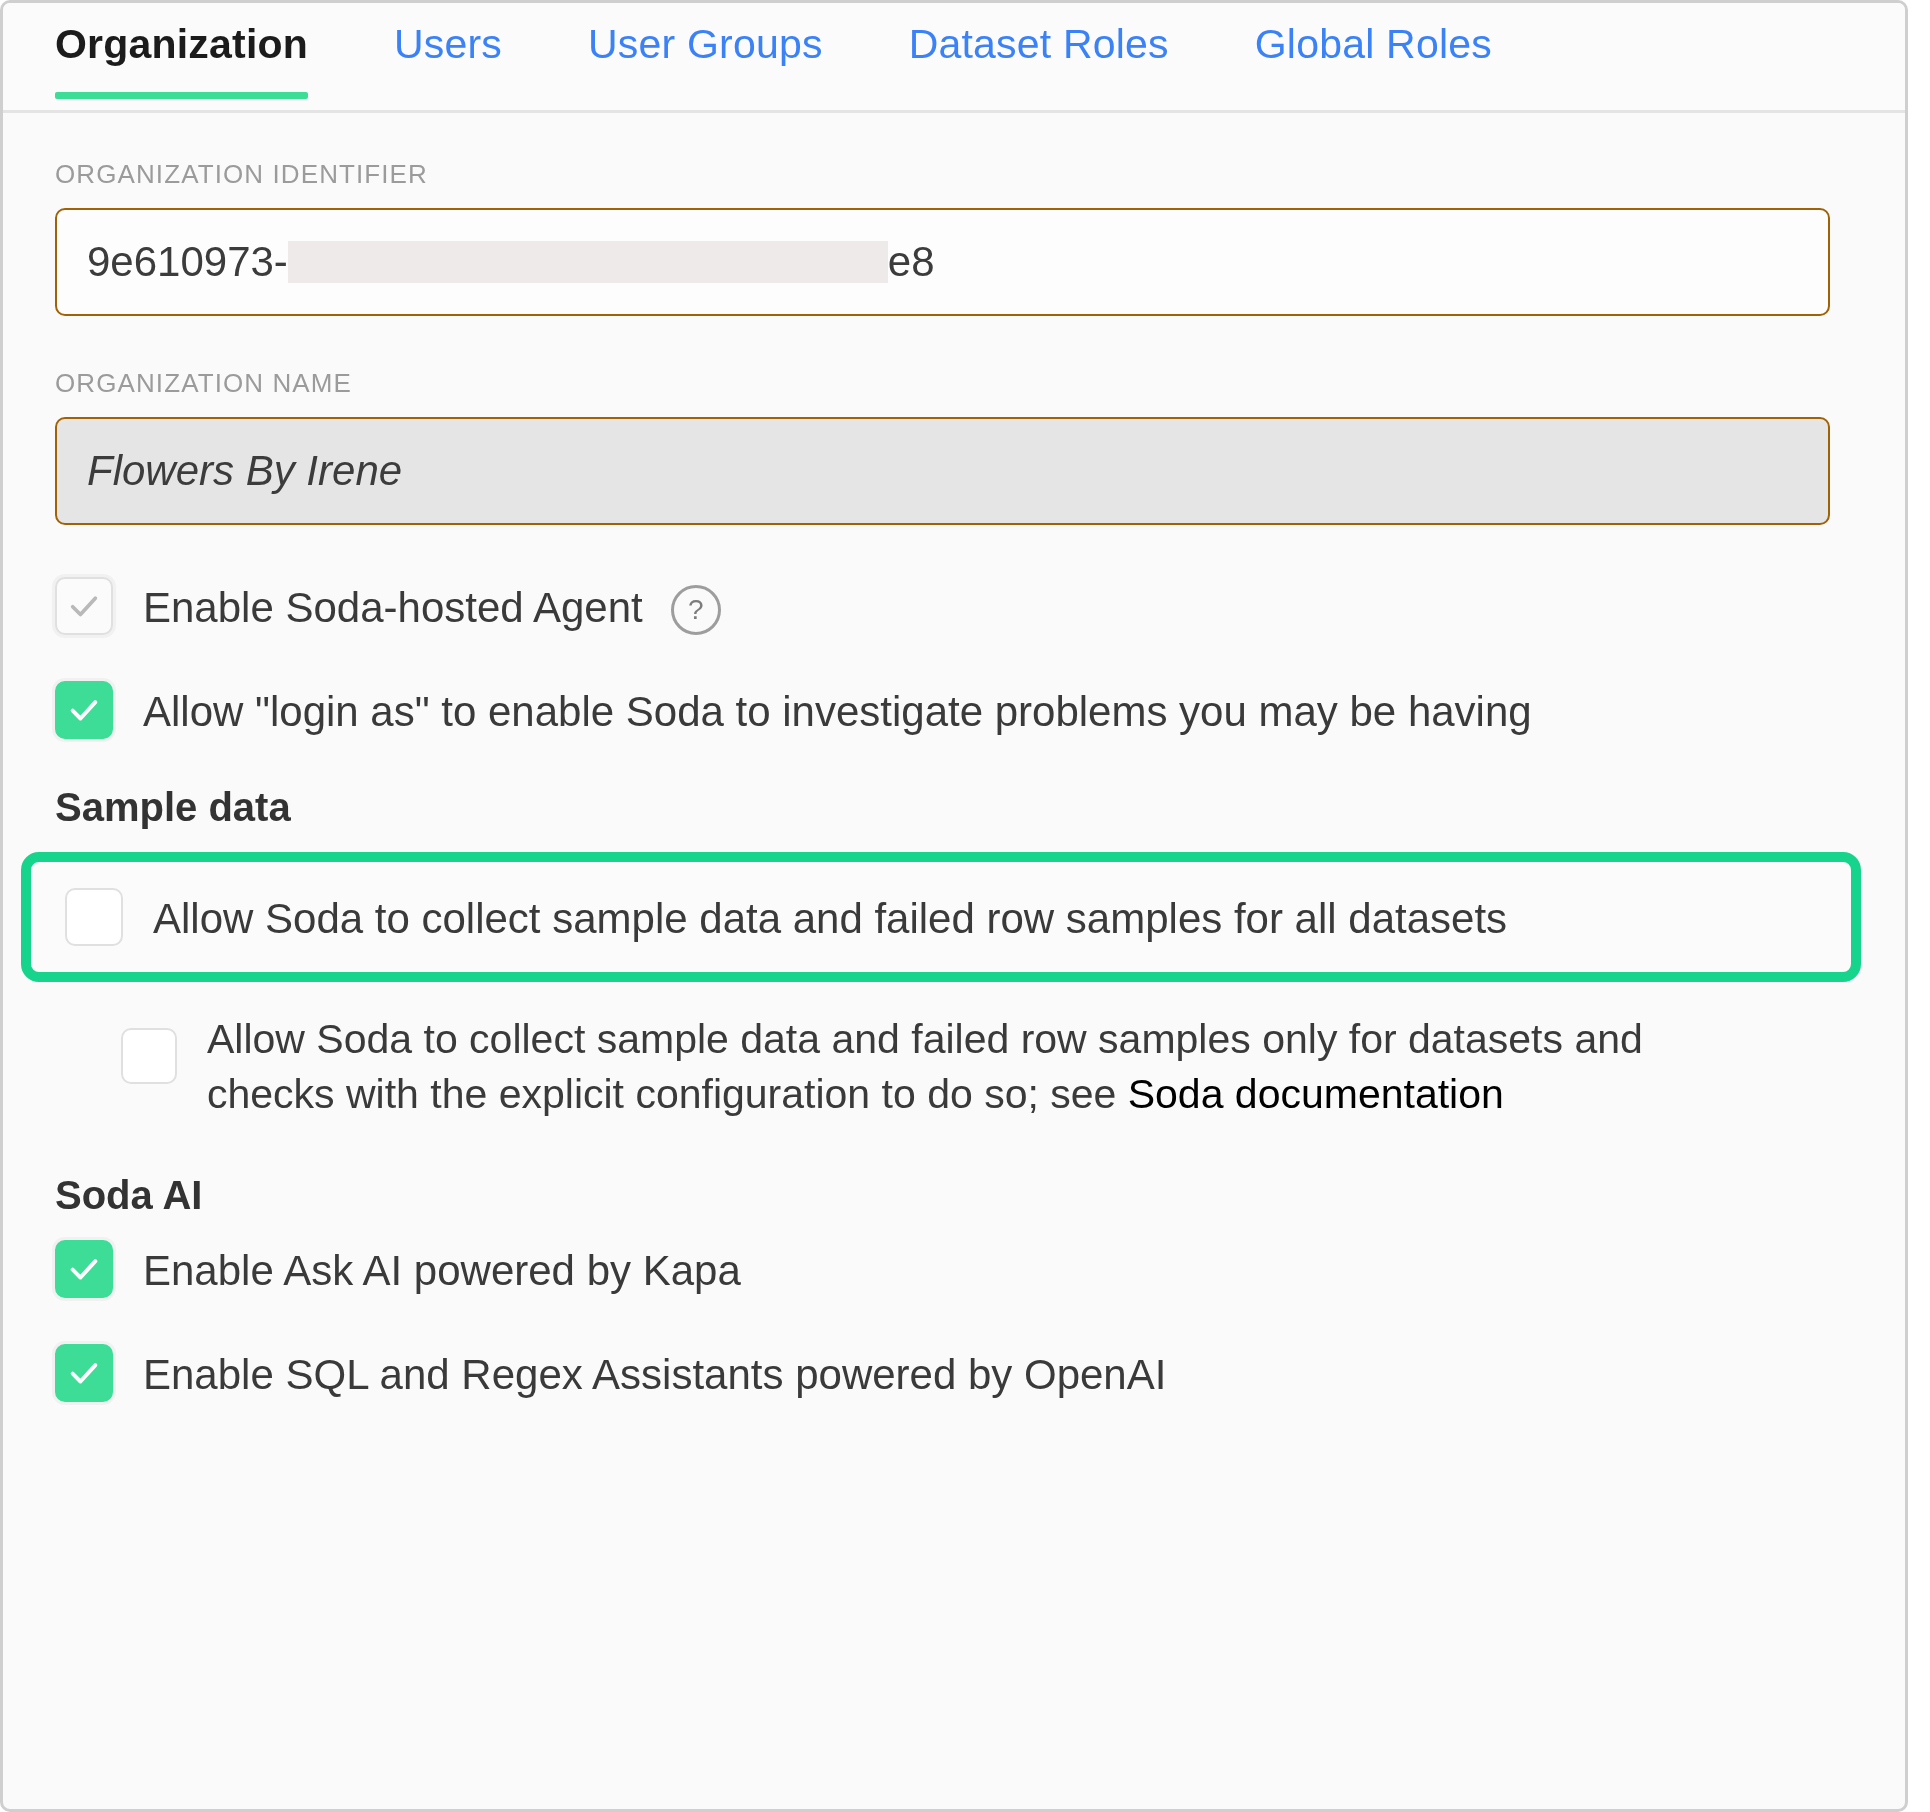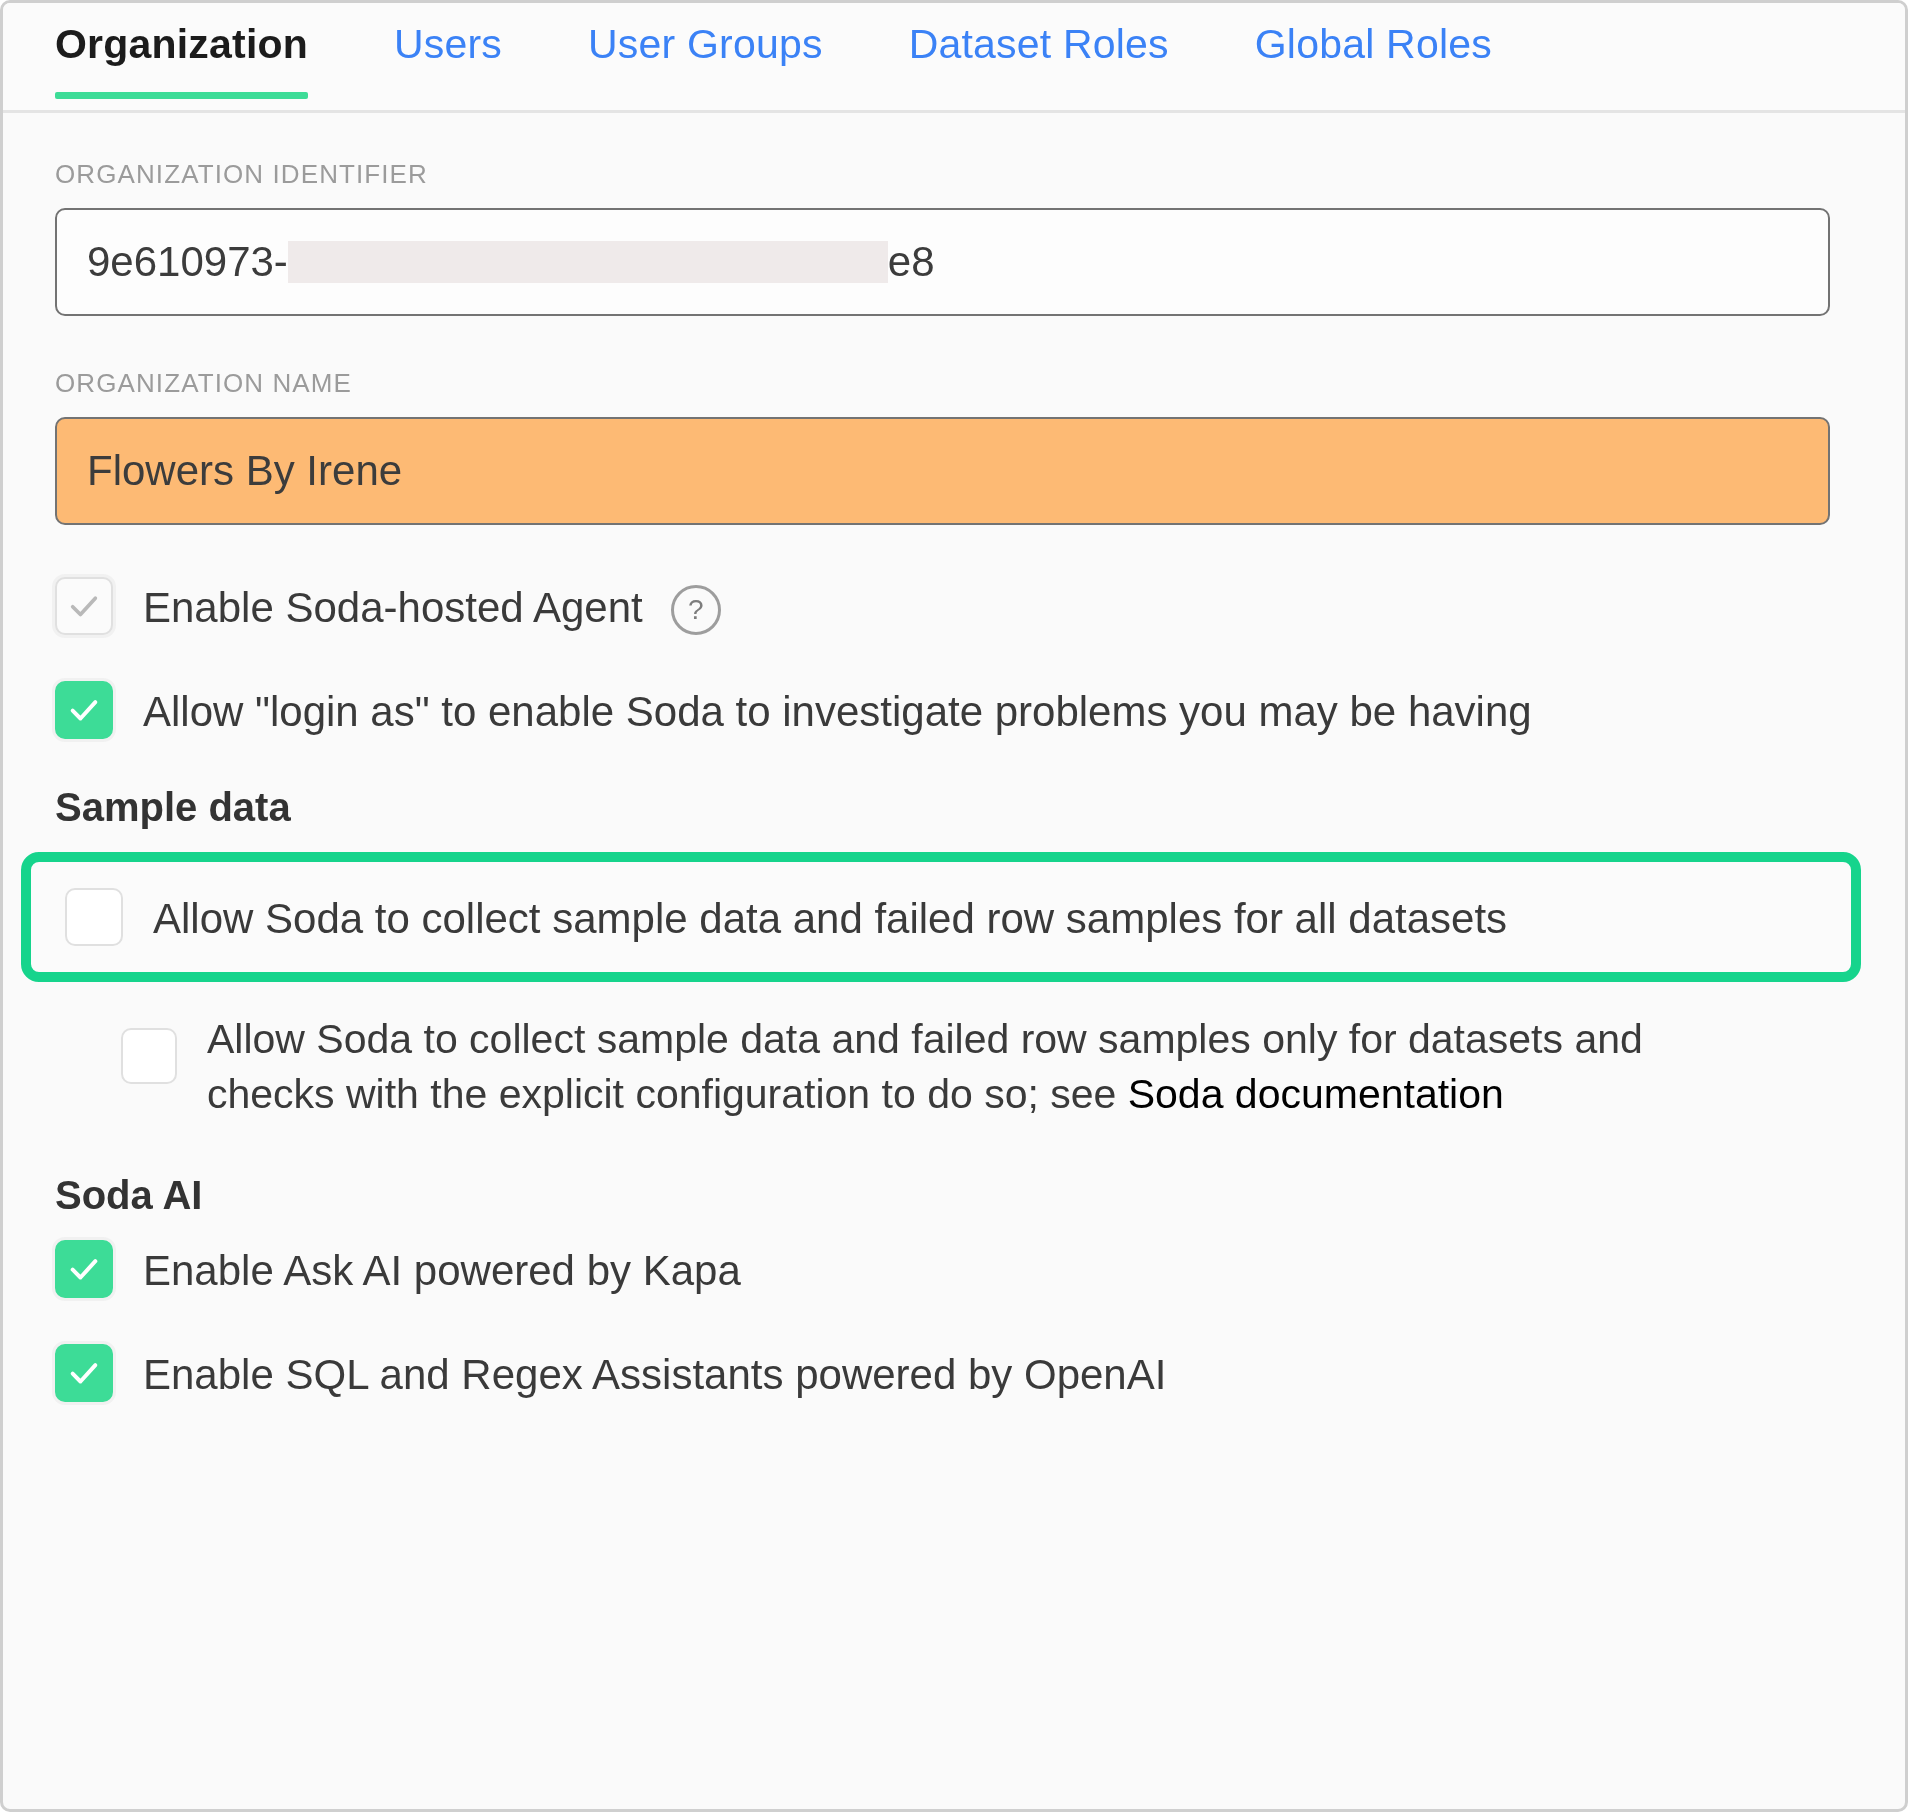--- a/index.html
+++ b/index.html
@@ -75,31 +75,31 @@
     letter-spacing: 1.1px;
     color: #9b9b9b;
     text-transform: uppercase;
     margin-bottom: 18px;
   }
 
   .text-field {
     box-sizing: border-box;
     width: 1775px;
     height: 108px;
-    border: 2px solid #737373;
+    border: 2px solid #a16207;
     border-radius: 10px;
     background: #fdfdfd;
     display: flex;
     align-items: center;
     padding: 0 30px;
     font-size: 42px;
     color: #3c3c3c;
     margin-bottom: 52px;
   }
-  .text-field.name-field { background: #fdba74; }
+  .text-field.name-field { background: #e5e5e5; font-style: italic; }
 
   .redacted-value {
     display: flex;
     align-items: center;
     white-space: pre;
   }
   .redaction-bar {
     display: inline-block;
     width: 600px;
     height: 42px;

